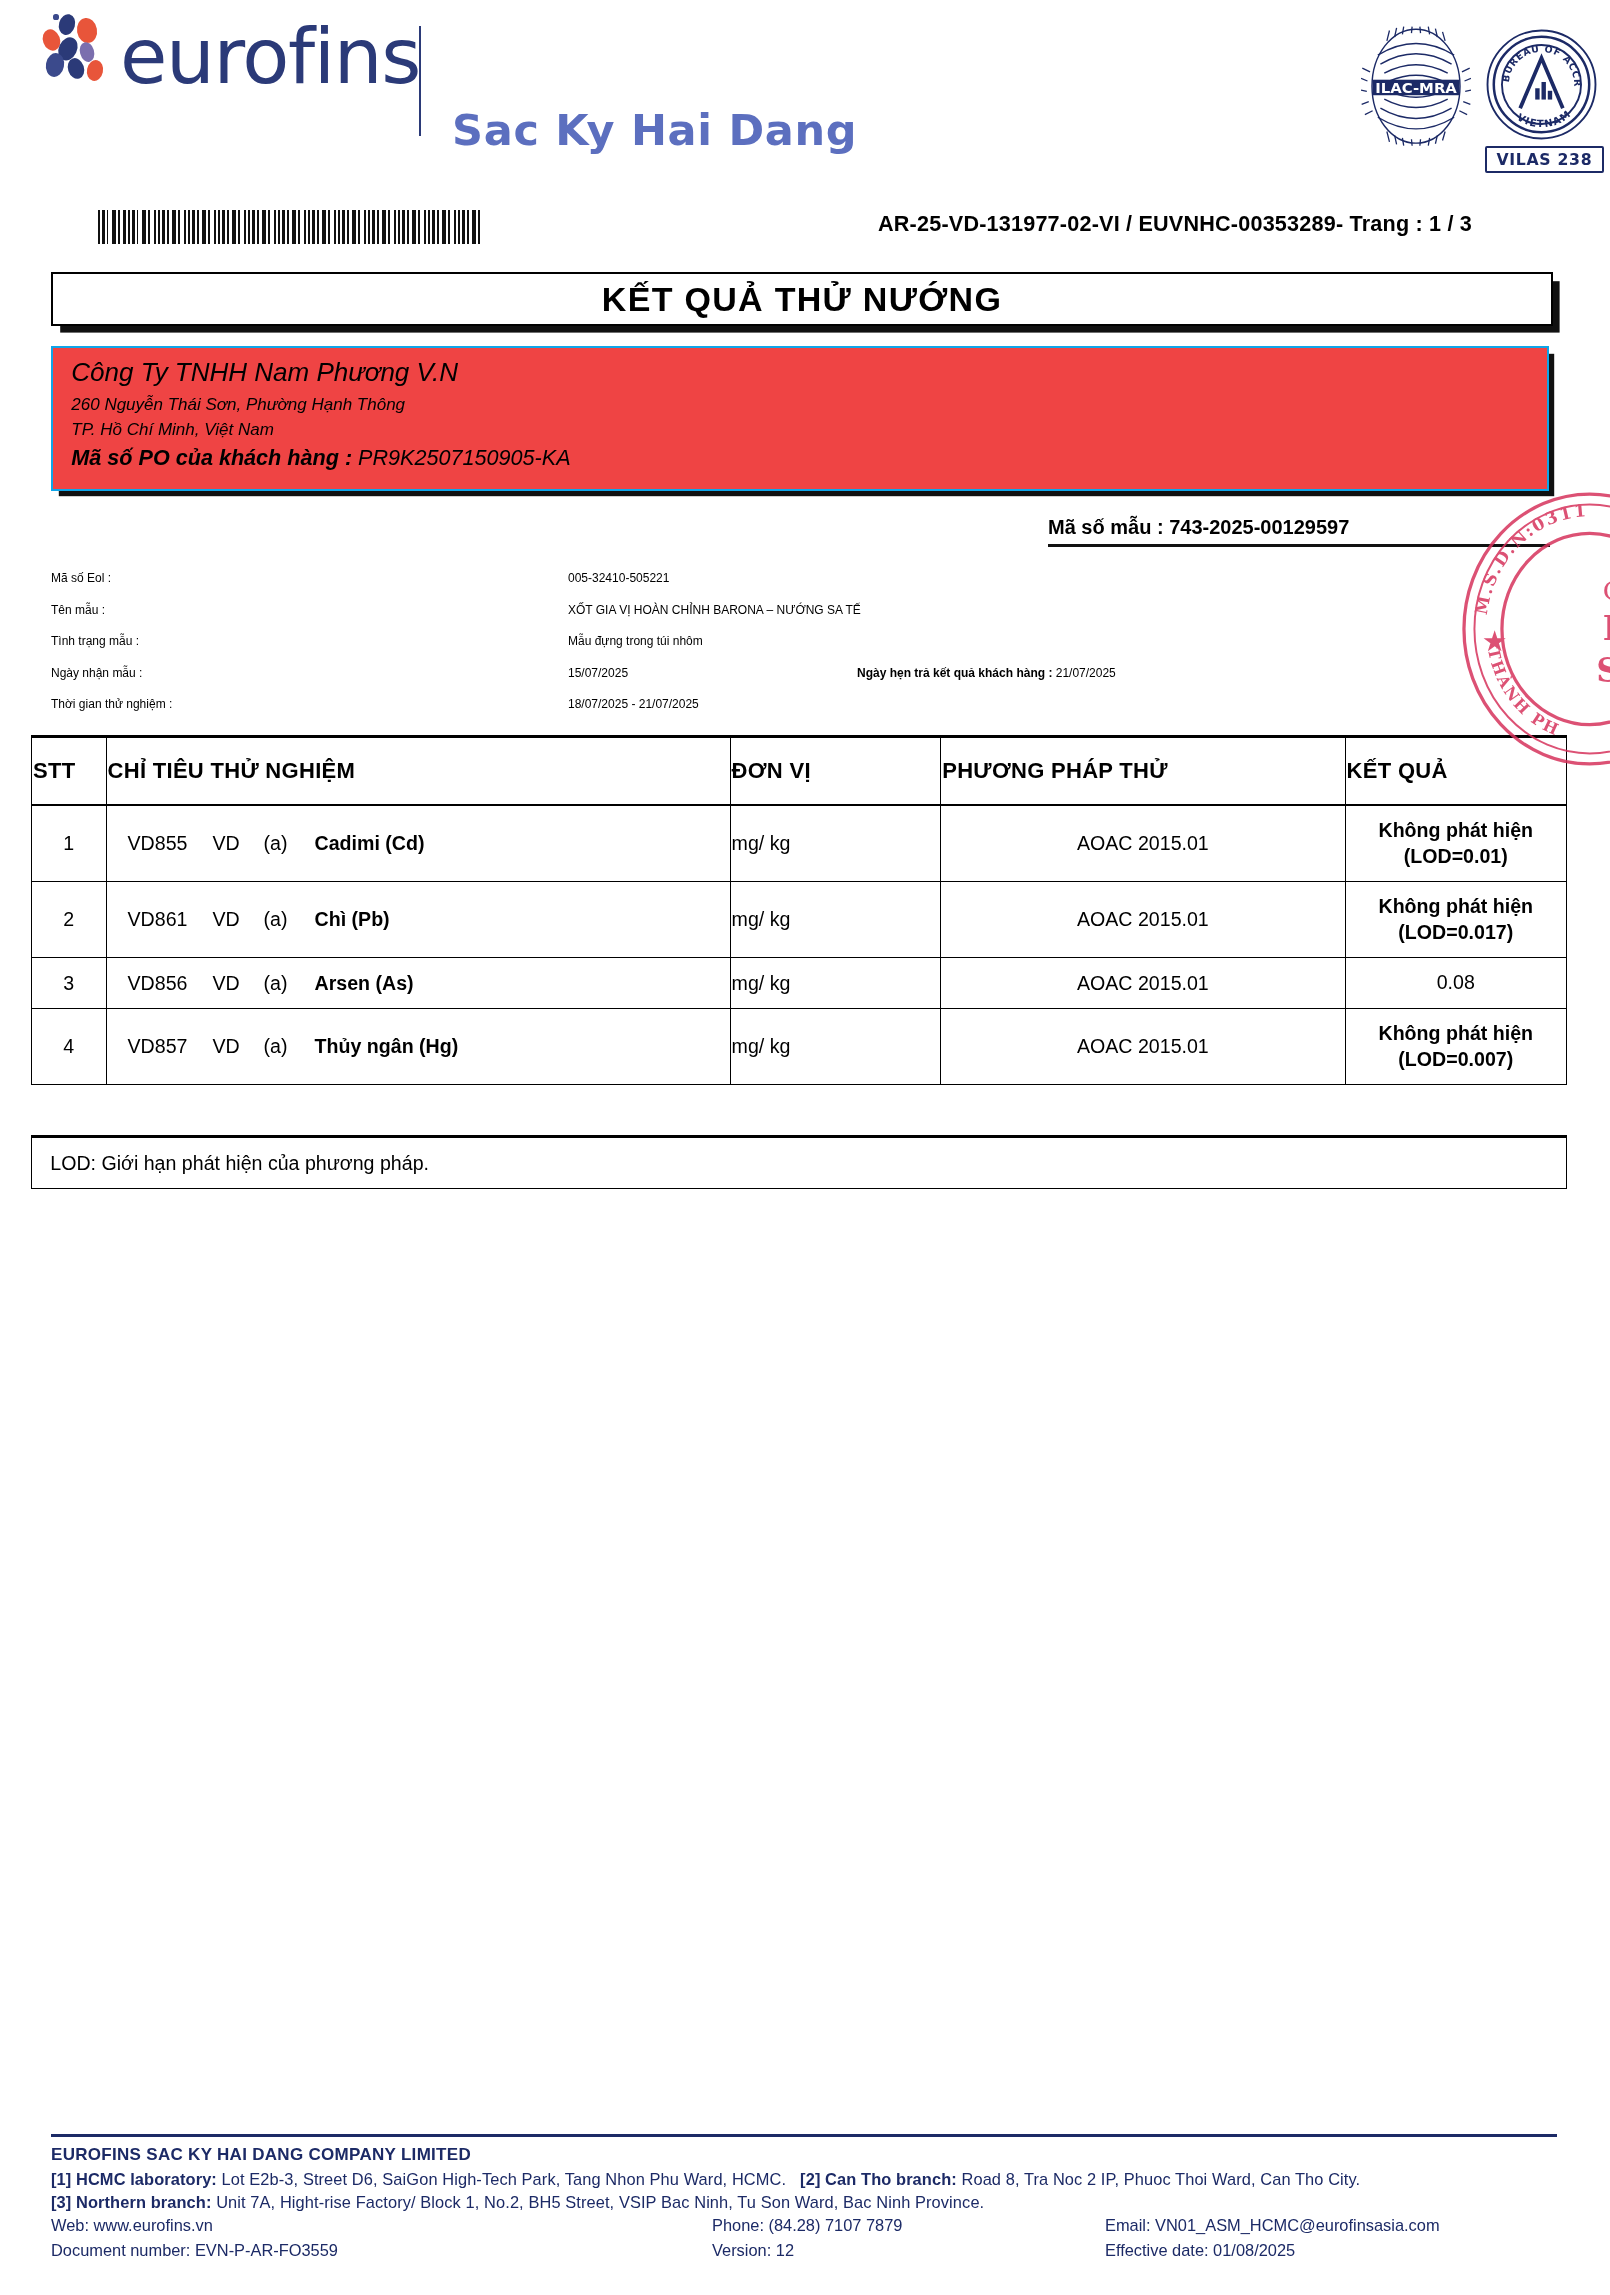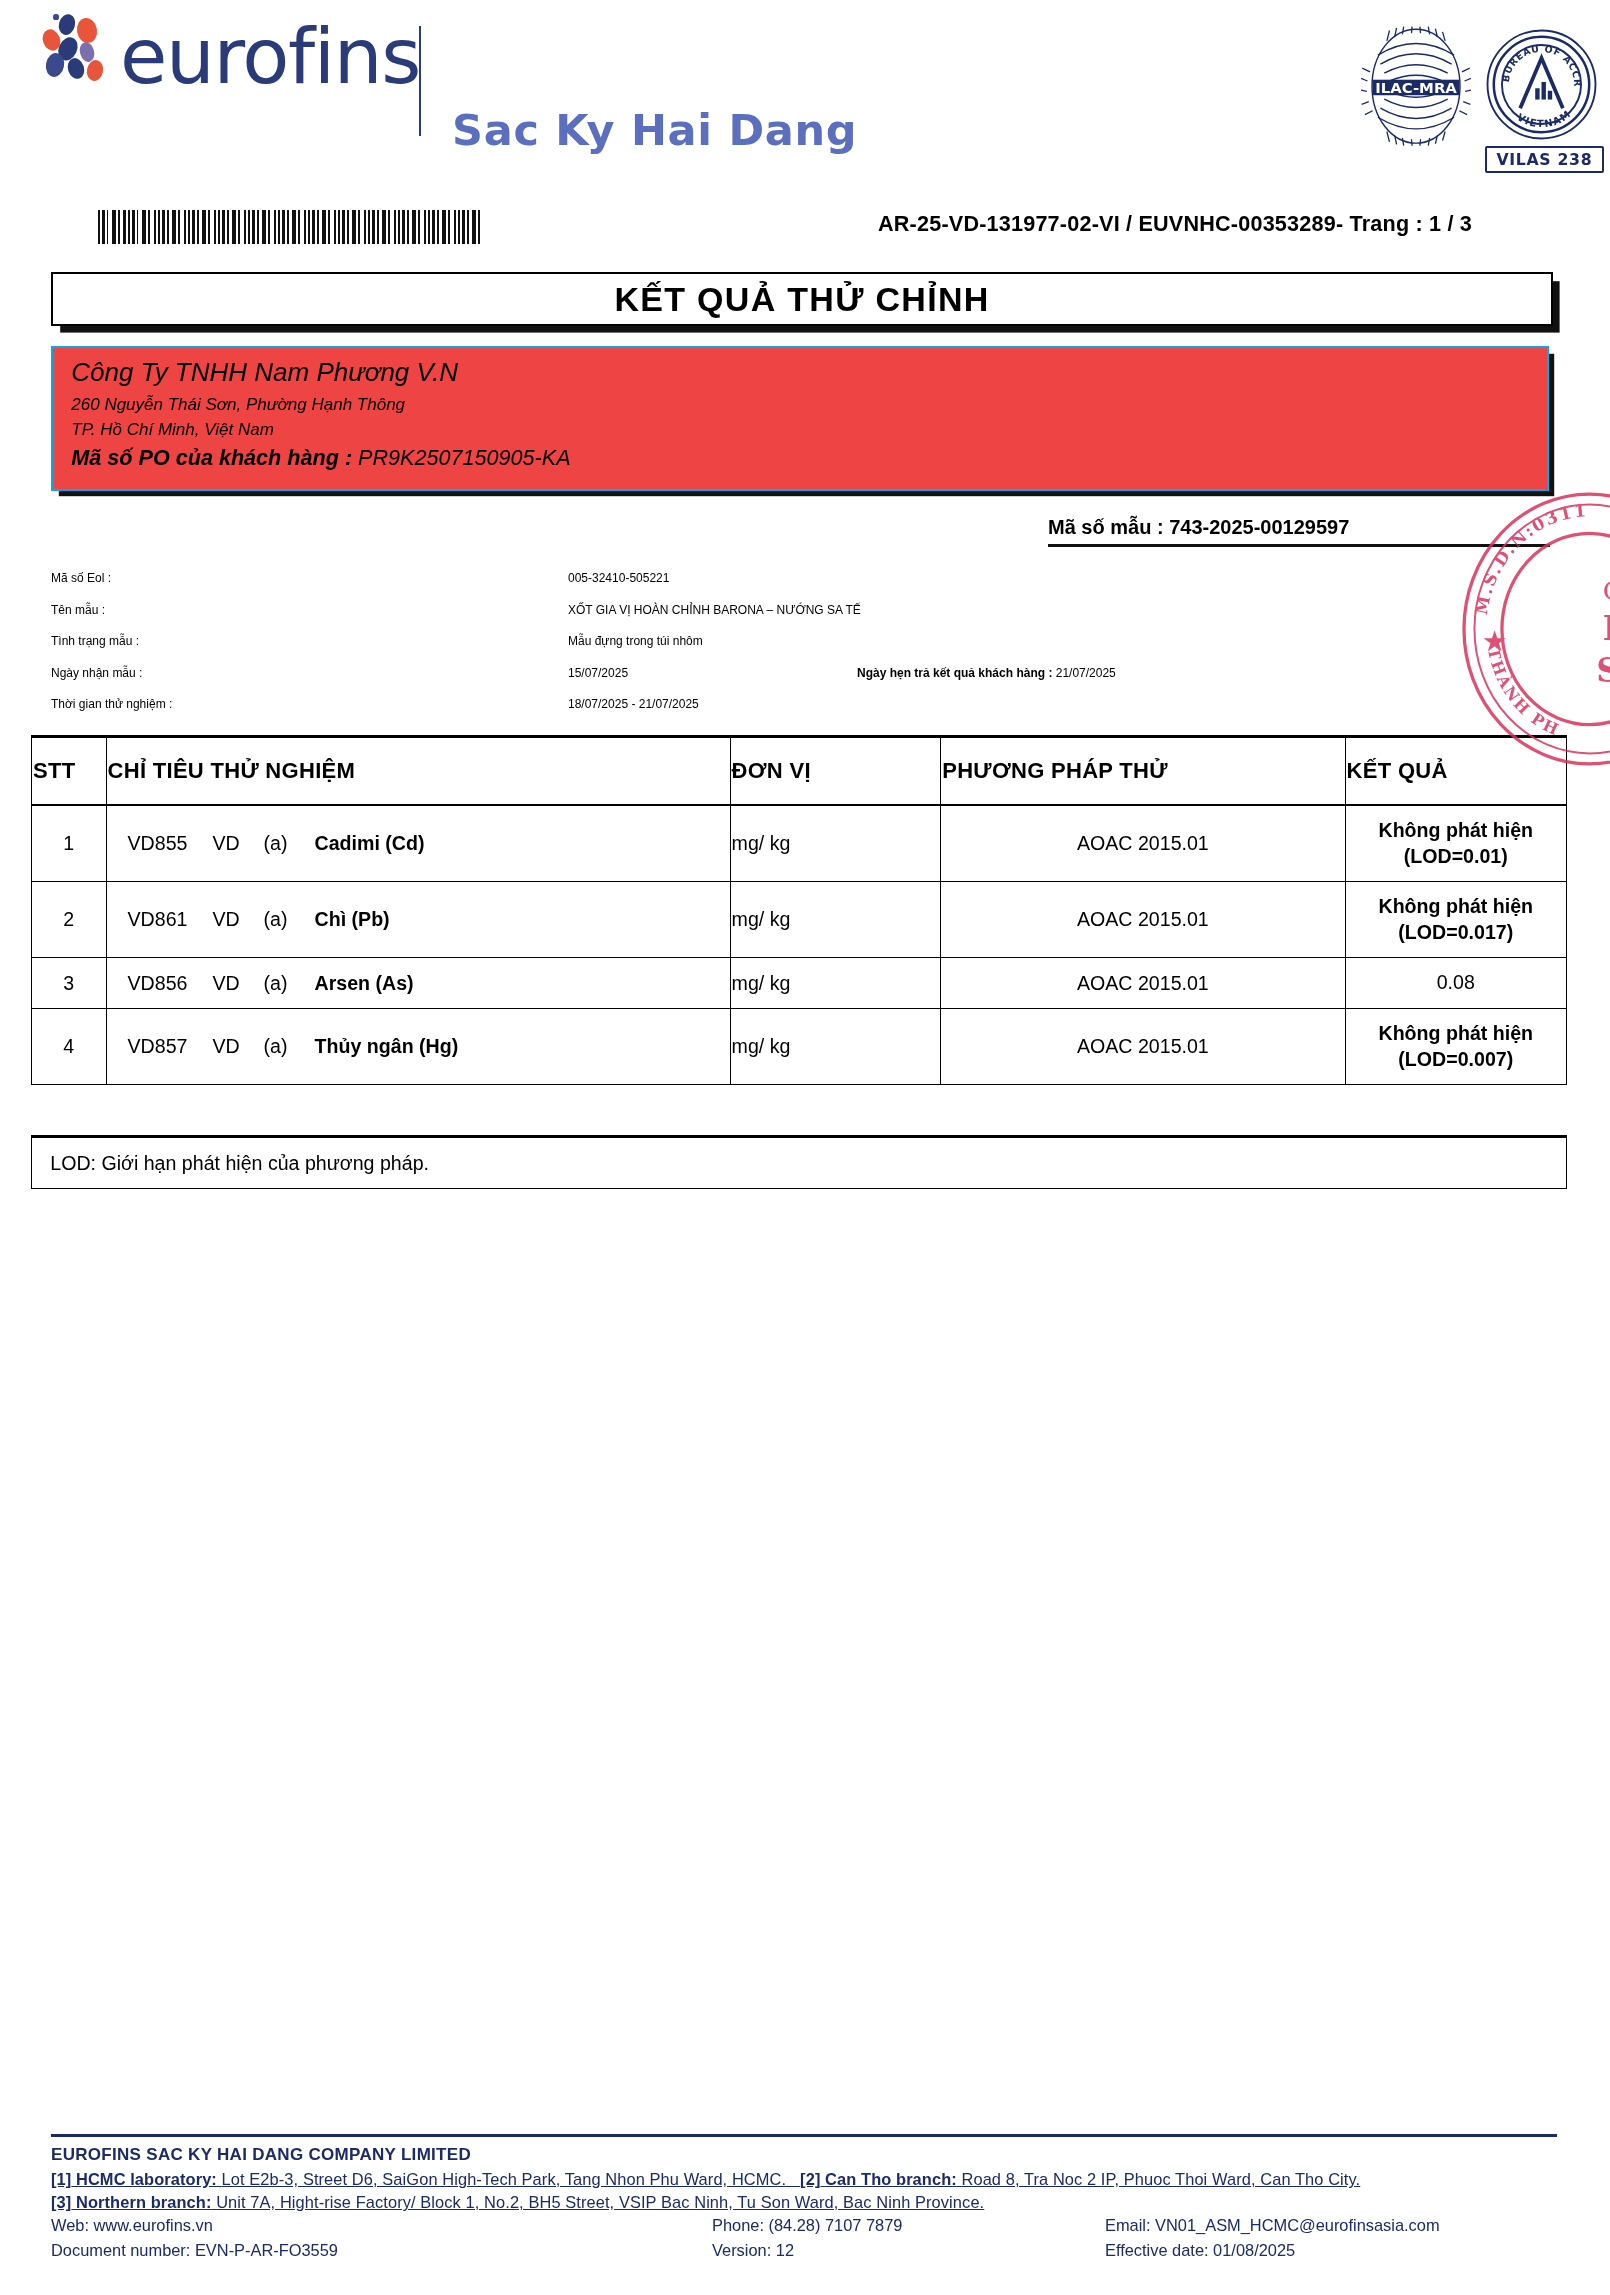--- a/index.html
+++ b/index.html
@@ -142,21 +142,21 @@
   
   .stamp {
     position:absolute; left:1462px; top:488px;
     width:275px; height:282px; pointer-events:none;
   }
 
   
   .footer { position:absolute; left:51px; top:2134px; width:1506px; color:#1c2a66; }
   .footer-rule { height:3.3px; background:#1c2a66; width:1506px; margin-bottom:7.9px; }
   .f-company { font-size:17px; font-weight:700; letter-spacing:0.3px; margin-bottom:5.2px; }
-  .f-line { font-size:16.4px; margin-bottom:3.9px; letter-spacing:0.1px;text-decoration:underline; }
+  .f-line { font-size:16.4px; margin-bottom:3.9px; letter-spacing:0.1px; }
   .f-line b { font-weight:700; }
   .f-grid { position:relative; height:25px; font-size:16.4px; }
   .f-grid .c1 { position:absolute; left:0; top:0; }
   .f-grid .c2 { position:absolute; left:661px; top:0; }
   .f-grid .c3 { position:absolute; left:1054px; top:0; }
 </style>
 </head>
 <body>
 
 <div class="page">
@@ -227,21 +227,21 @@
         <div class="vilas">VILAS 238</div>
       </div>
 
     </div>
   </div>
 
   <div class="barcode"></div>
   <div class="docid">AR-25-VD-131977-02-VI / EUVNHC-00353289- Trang : 1 / 3</div>
 
   <div class="title-box">
-    <div class="t">KẾT QUẢ THỬ CHỈNH</div>
+    <div class="t">KẾT QUẢ THỬ NƯỚNG</div>
   </div>
 
   <div class="cust-box">
     <div class="cust-name">Công Ty TNHH Nam Phương V.N</div>
     <div class="cust-line">260 Nguyễn Thái Sơn, Phường Hạnh Thông</div>
     <div class="cust-line">TP. Hồ Chí Minh, Việt Nam</div>
     <div class="cust-po">
       <b>Mã số PO của khách hàng :</b>
       <span>PR9K2507150905-KA</span>
     </div>

